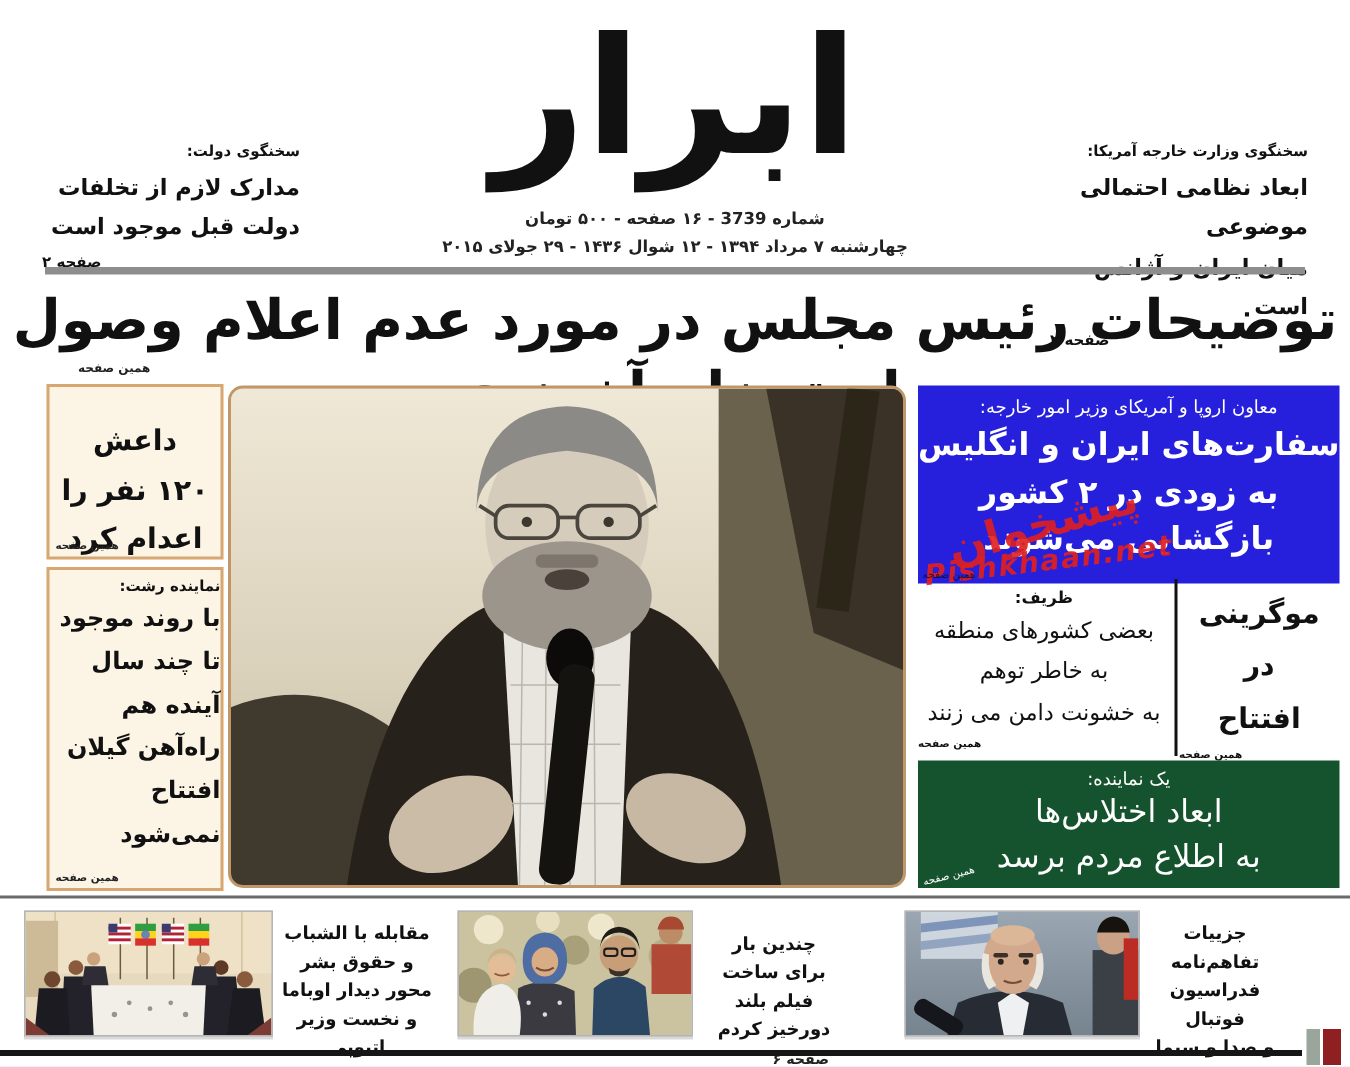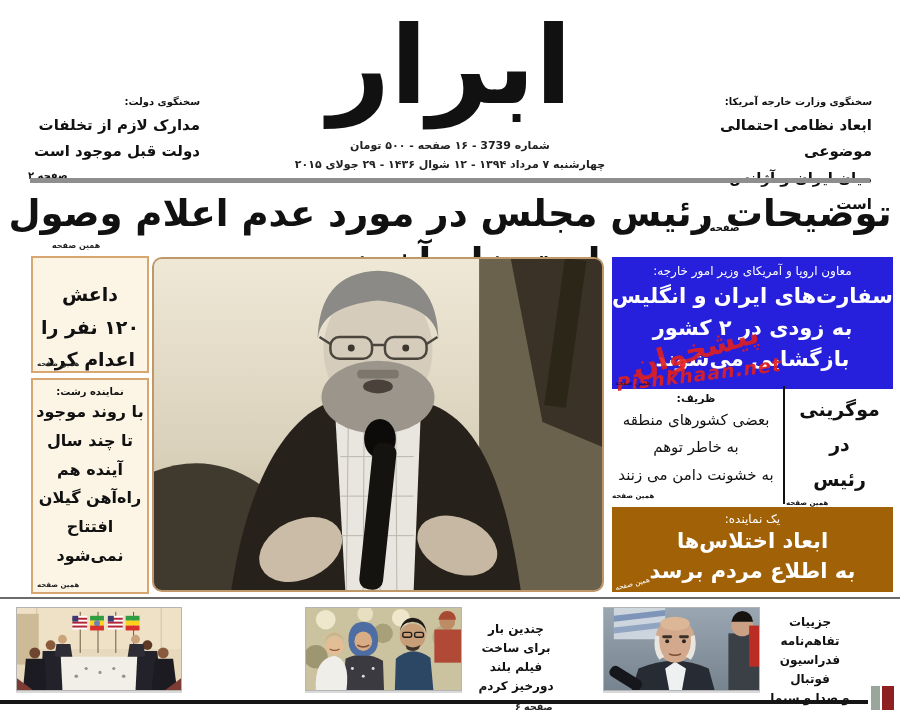--- a/index.html
+++ b/index.html
@@ -17,21 +17,21 @@
   .teaser .pref{font-size:10px;font-weight:bold;margin-top:5px;text-align:left;}
   .teaser-left{left:28px;text-align:right;}
   .teaser-right{left:700px;text-align:right;}
   .gray-bar{left:30px;top:178px;width:840px;height:5px;background:#8e8e8e;}
   .headline{left:0;right:0;top:190px;text-align:center;font-size:37px;font-weight:bold;line-height:1.3;}
   .lead-pref{left:52px;top:241px;font-size:8px;font-weight:bold;color:#222;}
   
   .cream-box{box-sizing:border-box;background:#fcf5e6;border:2px solid #d8a771;text-align:center;}
   .daesh{left:31px;top:256px;width:118px;height:117px;}
   .daesh .cb-title{font-size:19px;font-weight:bold;line-height:1.72;padding-top:20px;}
-  .rasht{left:31px;top:378px;width:118px;height:216px;}
+  .rasht{left:31px;top:378px;width:118px;height:216px;text-align:right;}
   .rasht .cb-kicker{font-size:10px;font-weight:bold;padding-top:6px;}
   .rasht .cb-title{font-size:16px;font-weight:bold;line-height:1.8;margin-top:1px;}
   .pref-abs{position:absolute;bottom:3px;left:4px;font-size:7px;font-weight:bold;color:#222;}
   
   .photo-frame{left:152px;top:257px;width:452px;height:335px;box-sizing:border-box;
                border:2px solid #bf9768;border-radius:10px;overflow:hidden;background:#d9d0ba;}
   .photo-frame svg{display:block;width:100%;height:100%;}
   
   .blue-box{left:612px;top:257px;width:281px;height:132px;background:#2620dc;color:#fff;text-align:center;}
   .blue-box .bb-kicker{font-size:12px;padding-top:7px;}
@@ -42,23 +42,23 @@
             transform:rotate(-7deg);opacity:.92;direction:ltr;letter-spacing:1px;}
   .bb-pref{position:absolute;bottom:2px;left:3px;font-size:7px;color:rgba(10,10,40,.8);}
   .mid-divider{left:783px;top:386px;width:2px;height:118px;background:#111;}
   .mog-box{left:786px;top:392px;width:107px;text-align:center;}
   .mog-title{font-size:19px;font-weight:bold;line-height:1.85;}
   .mog-pref{font-size:7px;font-weight:bold;text-align:left;margin-top:2px;}
   .zarif-box{left:612px;top:392px;width:168px;text-align:center;}
   .z-kicker{font-size:11px;font-weight:bold;}
   .z-title{font-size:15px;font-weight:normal;line-height:1.82;margin-top:2px;}
   .z-pref{font-size:7px;font-weight:bold;text-align:left;margin-top:3px;}
-  .red-box{left:612px;top:507px;width:281px;height:85px;background:#a16207;color:#fff;text-align:center;}
+  .red-box{left:612px;top:507px;width:281px;height:85px;background:#14532d;color:#fff;text-align:center;}
   .red-box .rb-kicker{font-size:12px;padding-top:5px;}
-  .rb-title{font-size:21px;font-weight:bold;line-height:1.42;margin-top:1px;}
+  .rb-title{font-size:21px;font-weight:normal;line-height:1.42;margin-top:1px;}
   .rb-pref{position:absolute;bottom:4px;left:3px;font-size:7px;color:#fff;transform:rotate(-14deg);}
   
   .rule-top{left:0;top:597px;width:900px;height:2px;background:#6b6b6b;}
   .rule-bottom{left:0;top:700px;width:868px;height:4px;background:#161616;}
   .corner-gray{left:871px;top:686px;width:9px;height:24px;background:#9aa59c;}
   .corner-red{left:882px;top:686px;width:12px;height:24px;background:#8e2022;}
   .b-photo{top:607px;height:84px;box-sizing:border-box;border:1px solid #b5b5b5;overflow:hidden;background:#ccc;
            box-shadow:0 2px 0 rgba(0,0,0,.15);}
   .b-photo svg{display:block;width:100%;height:100%;}
   .bp1{left:16px;width:166px;}
@@ -174,21 +174,21 @@
     <div class="wm-fa">پیشخوان</div>
     <div class="wm-latin">Pishkhaan.net</div>
     <div class="bb-pref">همین صفحه</div>
   </div>
 
   <div class="abs mid-divider"></div>
 
   <div class="abs mog-box">
     <div class="mog-title ml">موگرینی
 در
-رئیس</div>
+افتتاح</div>
     <div class="mog-pref">همین صفحه</div>
   </div>
 
   <div class="abs zarif-box">
     <div class="z-kicker">ظریف:</div>
     <div class="z-title ml">بعضی کشورهای منطقه
 به خاطر توهم
 به خشونت دامن می زنند</div>
     <div class="z-pref">همین صفحه</div>
   </div>
@@ -262,20 +262,27 @@
         <circle cx="132" cy="38" r="5" fill="#5e3a26"></circle>
           <path d="M120 84 L122 44 L142 44 L146 84 Z" fill="#23222a"></path>
         <circle cx="148" cy="46" r="5.5" fill="#8a5a3c"></circle>
           <path d="M136 84 L140 52 L158 52 L162 84 Z" fill="#1c1b22"></path>
         <circle cx="120" cy="32" r="4.5" fill="#caa27c"></circle>
           <path d="M112 50 L114 37 L128 37 L130 50 Z" fill="#2e2d36"></path>
       </g>
       <path d="M0 72 L16 84 L0 84 Z" fill="#7c3b33"></path>
         <path d="M166 72 L150 84 L166 84 Z" fill="#7c3b33"></path>
     </svg>
+  </div>
+  <div class="abs b-caption bc1">
+    <div class="bc-title ml">مقابله با الشباب
+و حقوق بشر
+محور دیدار اوباما
+و نخست وزیر اتیوپی</div>
+
   </div>
 
   <div class="abs b-photo bp2">
     <svg viewBox="0 0 157 84" preserveAspectRatio="none">
       <rect width="157" height="84" fill="#cbc3a0"></rect>
       <circle cx="20" cy="12" r="10" fill="#efe7cb"></circle>
         <circle cx="60" cy="6" r="8" fill="#e7dfc0"></circle>
       <circle cx="96" cy="10" r="9" fill="#efe7cb"></circle>
         <circle cx="140" cy="30" r="12" fill="#b7ae88"></circle>
       <circle cx="10" cy="50" r="12" fill="#9e9670"></circle>

